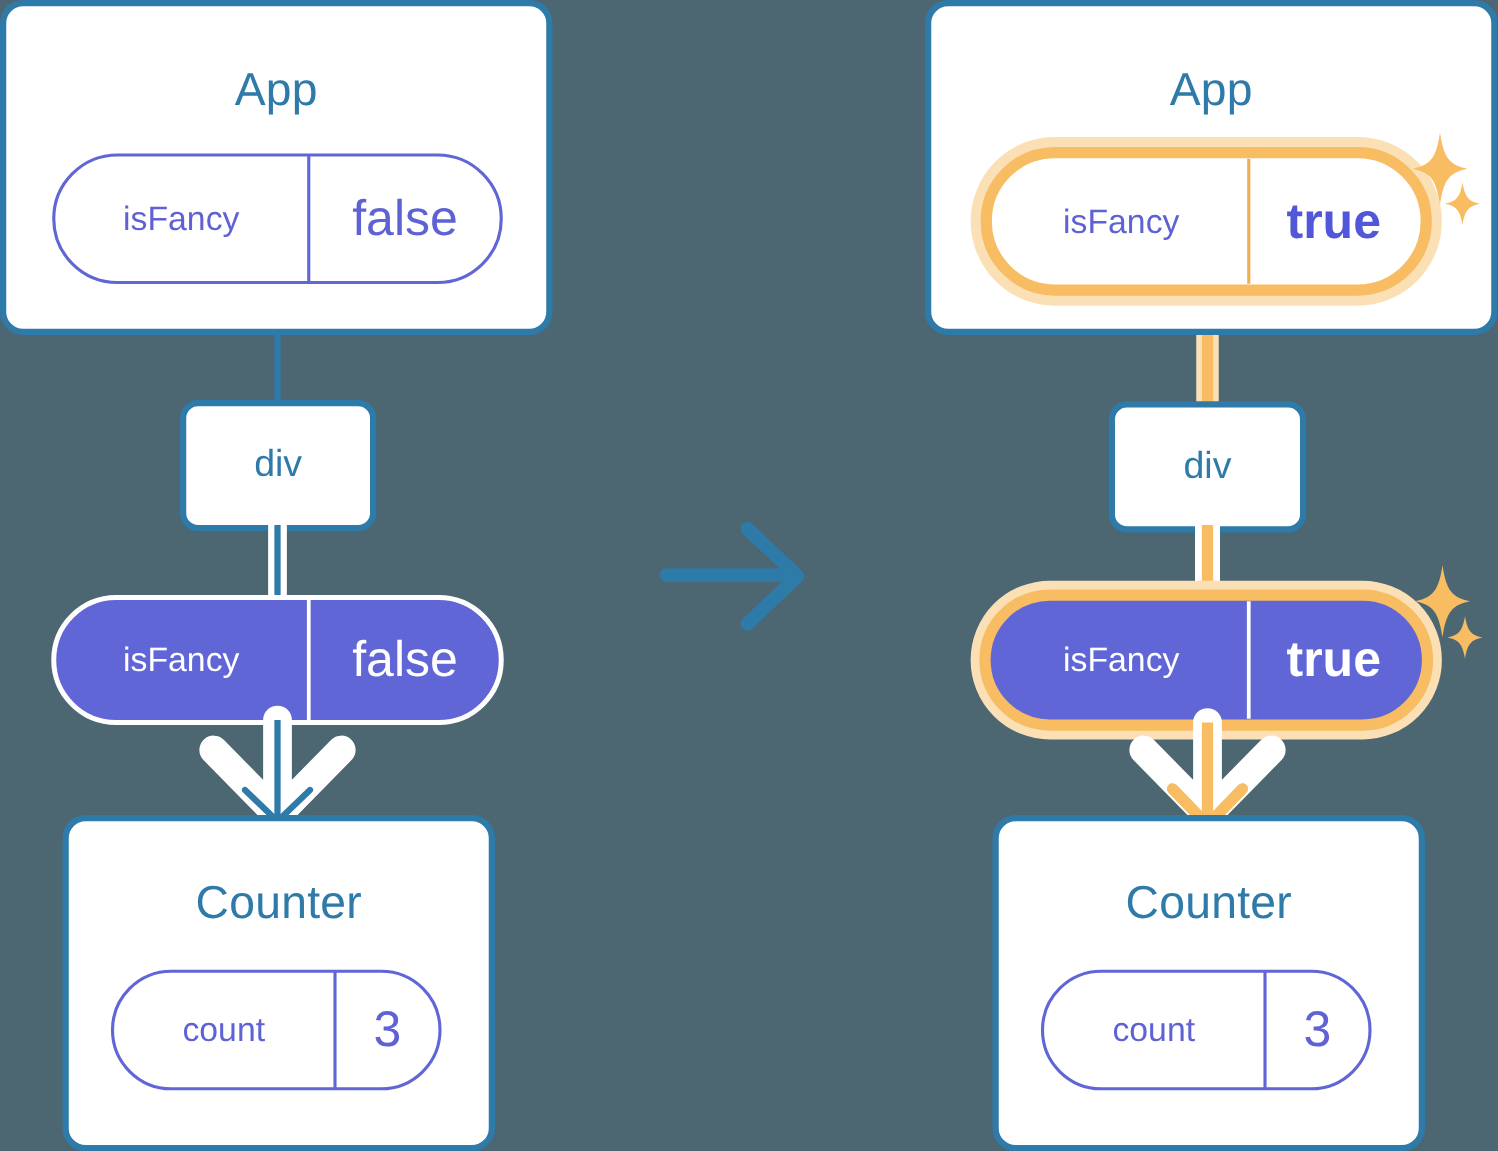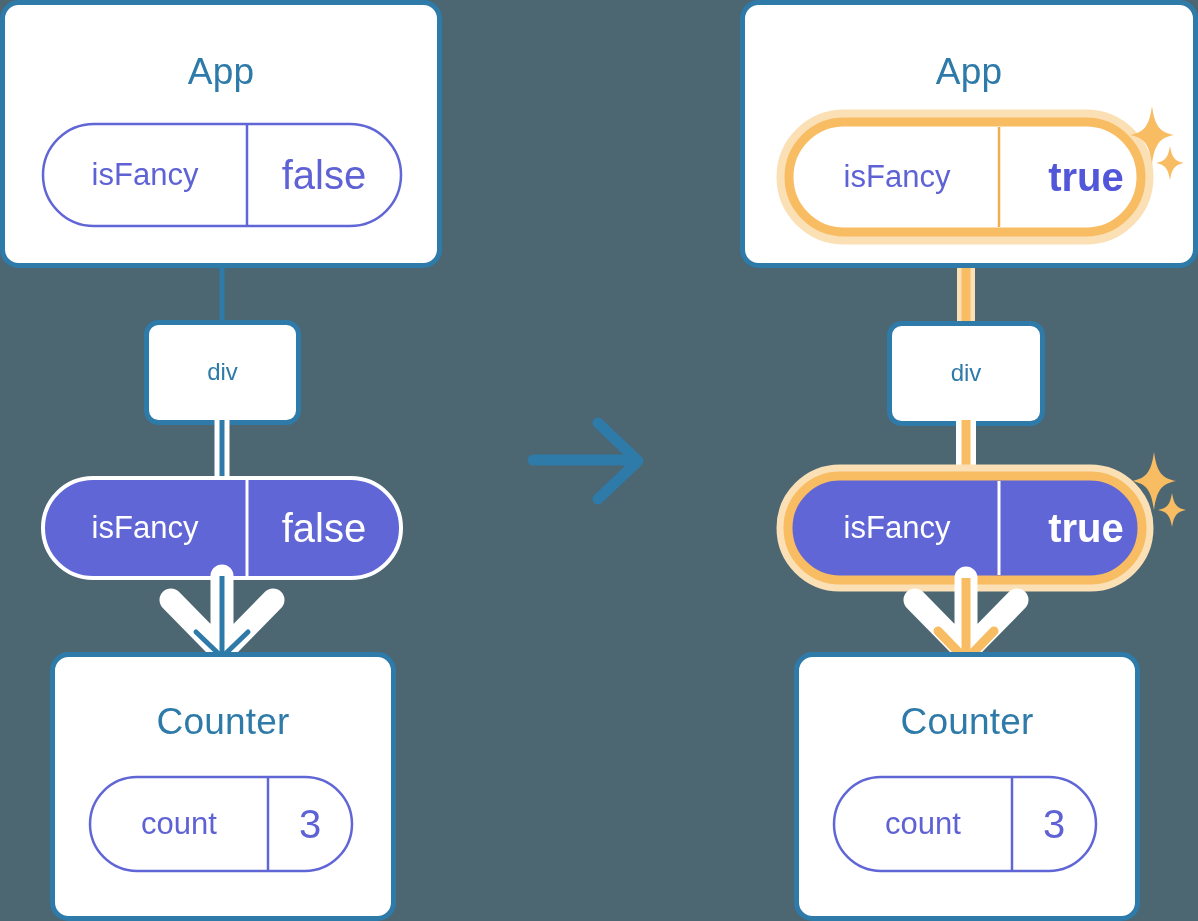--- a/index.html
+++ b/index.html
@@ -15,25 +15,25 @@
   .lbl{
     position:absolute;
     display:flex;align-items:center;justify-content:center;
     white-space:nowrap;
     pointer-events:none;
   }
   .title-text{
     color:#2e7aa8;font-size:37px;font-weight:400;letter-spacing:.2px;
   }
   .div-text{
-    color:#2e7aa8;font-size:24px;font-weight:400;
+    color:#2e7aa8;font-size:30px;font-weight:400;
   }
-  .pill-key{color:#5e62d4;font-size:31px;font-weight:400;text-align:right;}
+  .pill-key{color:#5e62d4;font-size:27px;font-weight:400;text-align:right;}
   .pill-val{color:#5e62d4;font-size:40px;font-weight:400;}
-  .pill-val.bold{font-weight:700;color:#5157d8;margin-left:19px;}
+  .pill-val.bold{font-weight:700;color:#5157d8;}
   .pill-key.on-purple{color:#ffffff;}
   .pill-val.on-purple{color:#ffffff;}
   .pill-val.on-purple.bold{color:#ffffff;font-weight:700;}
 </style>
 </head>
 <body>
 
 <div id="stage">
 
   <svg id="svgroot" viewBox="0 0 1198 921">

